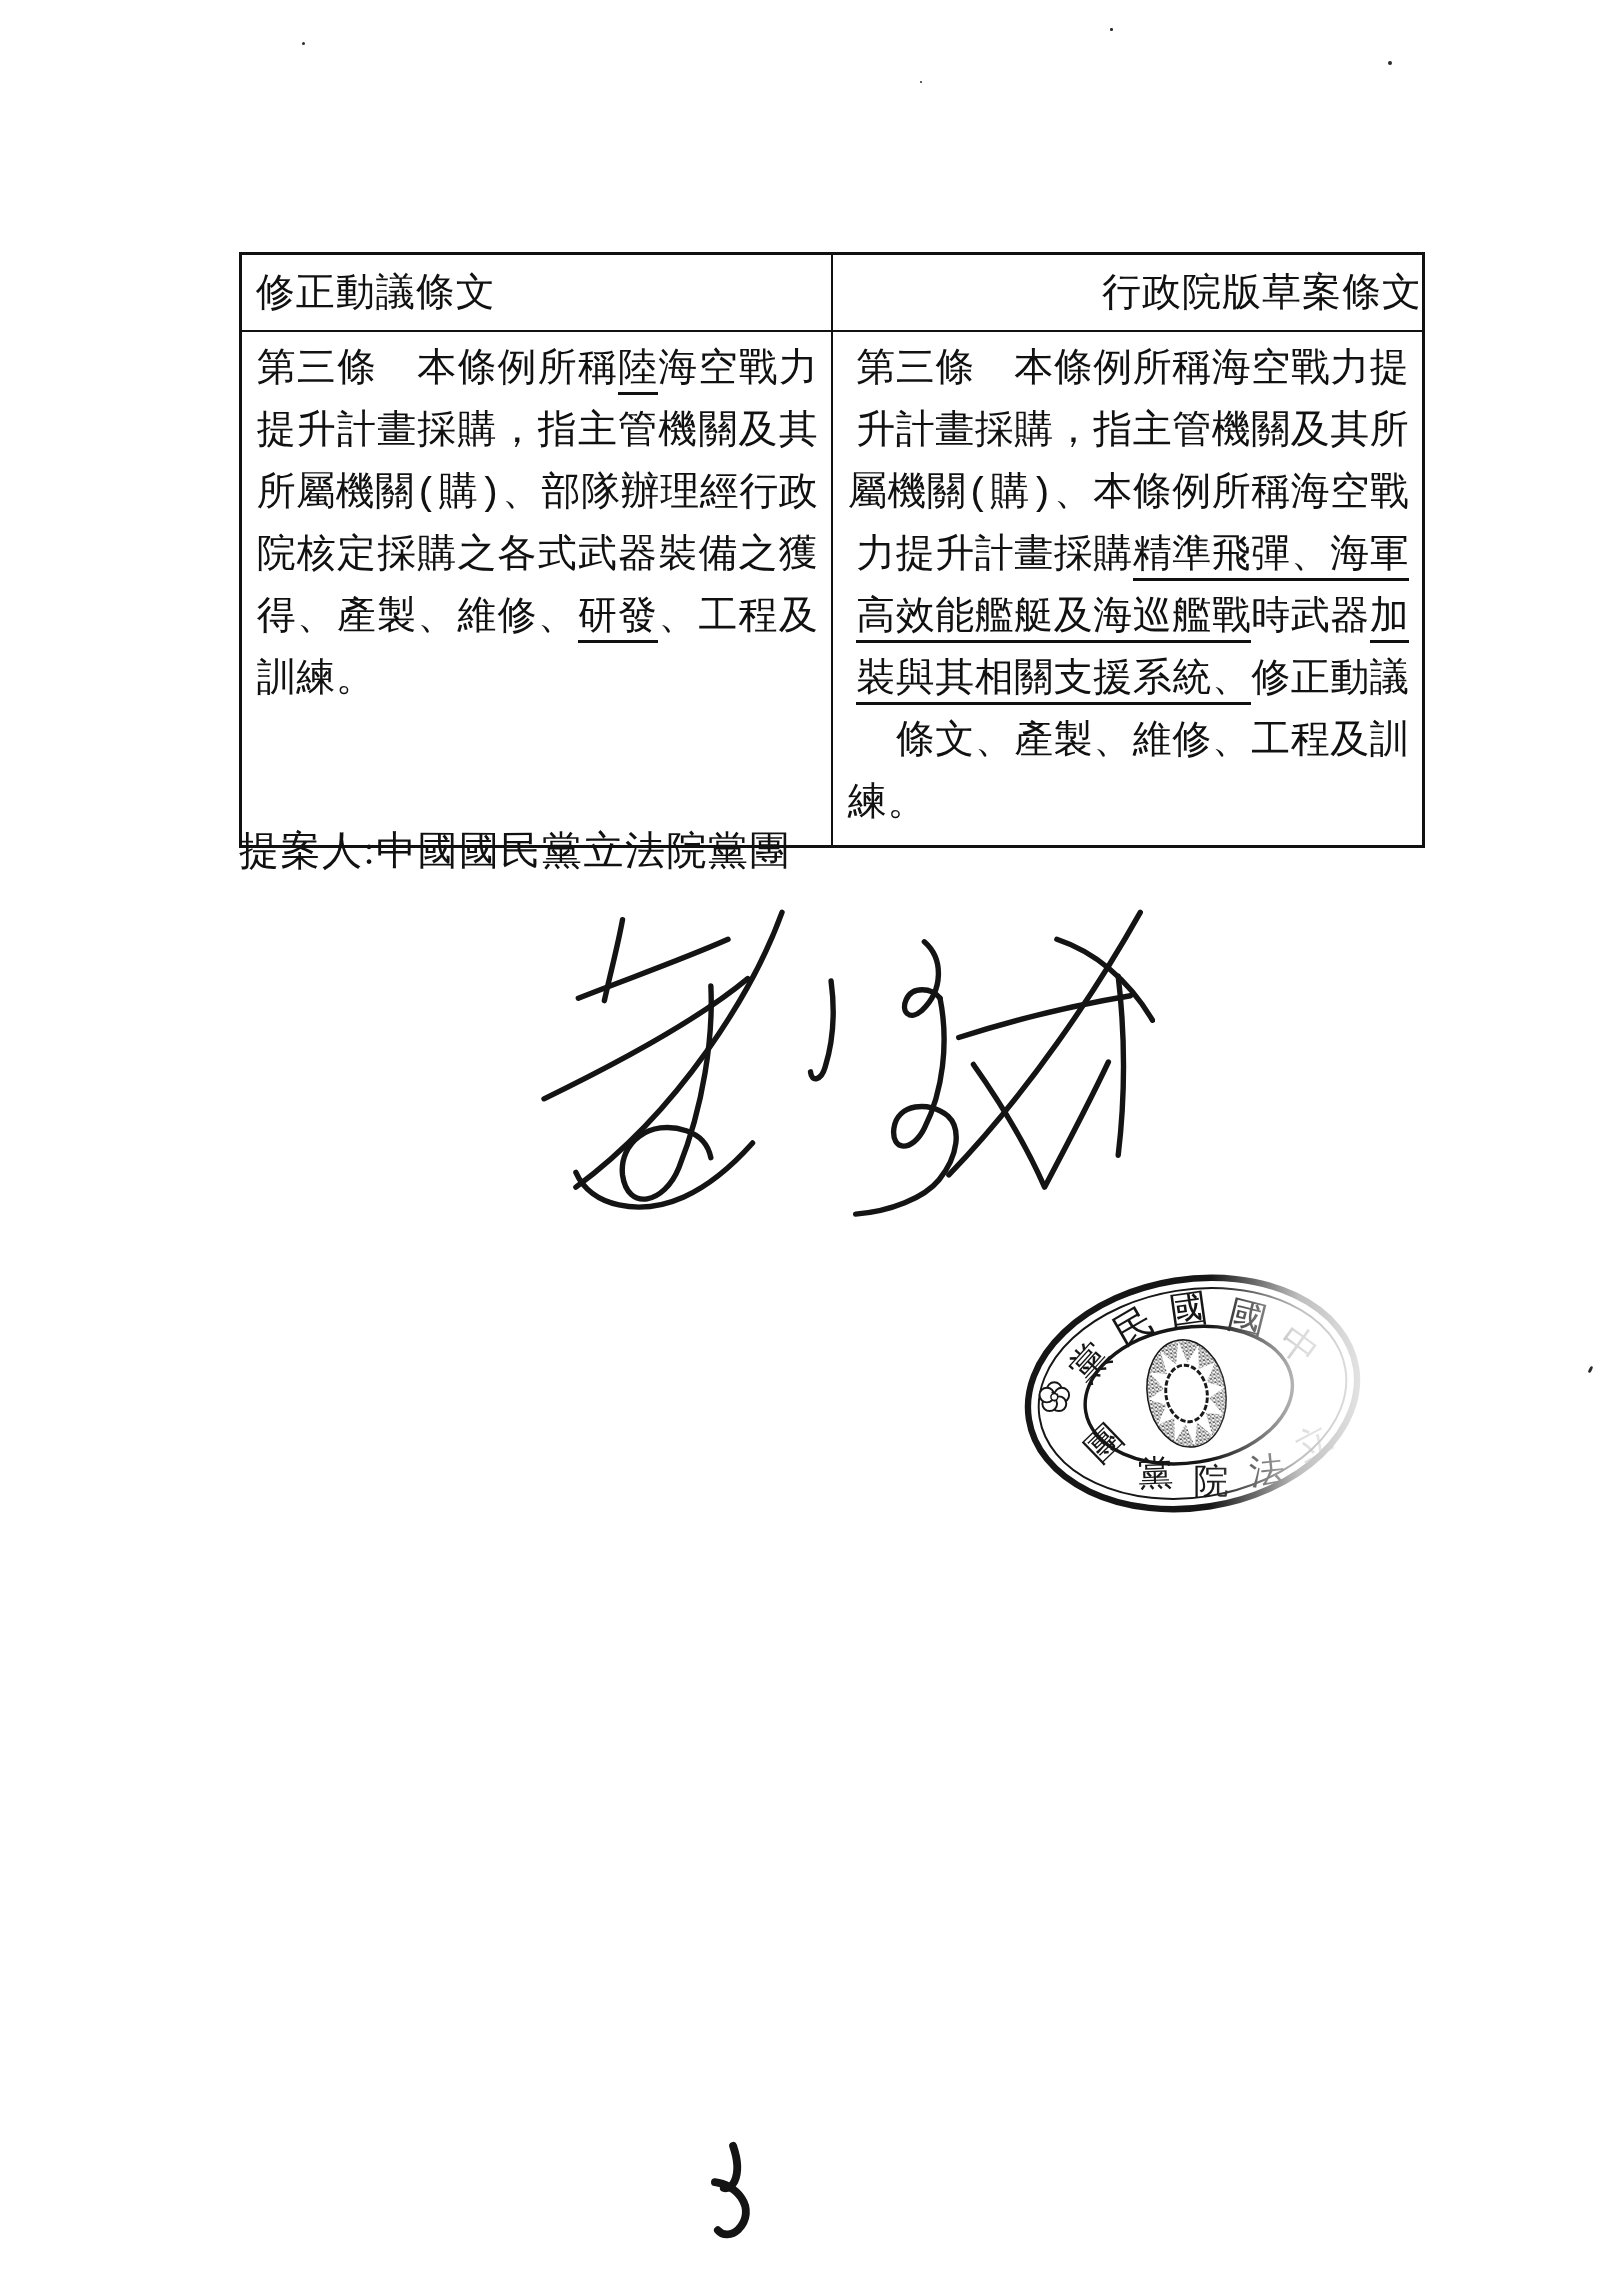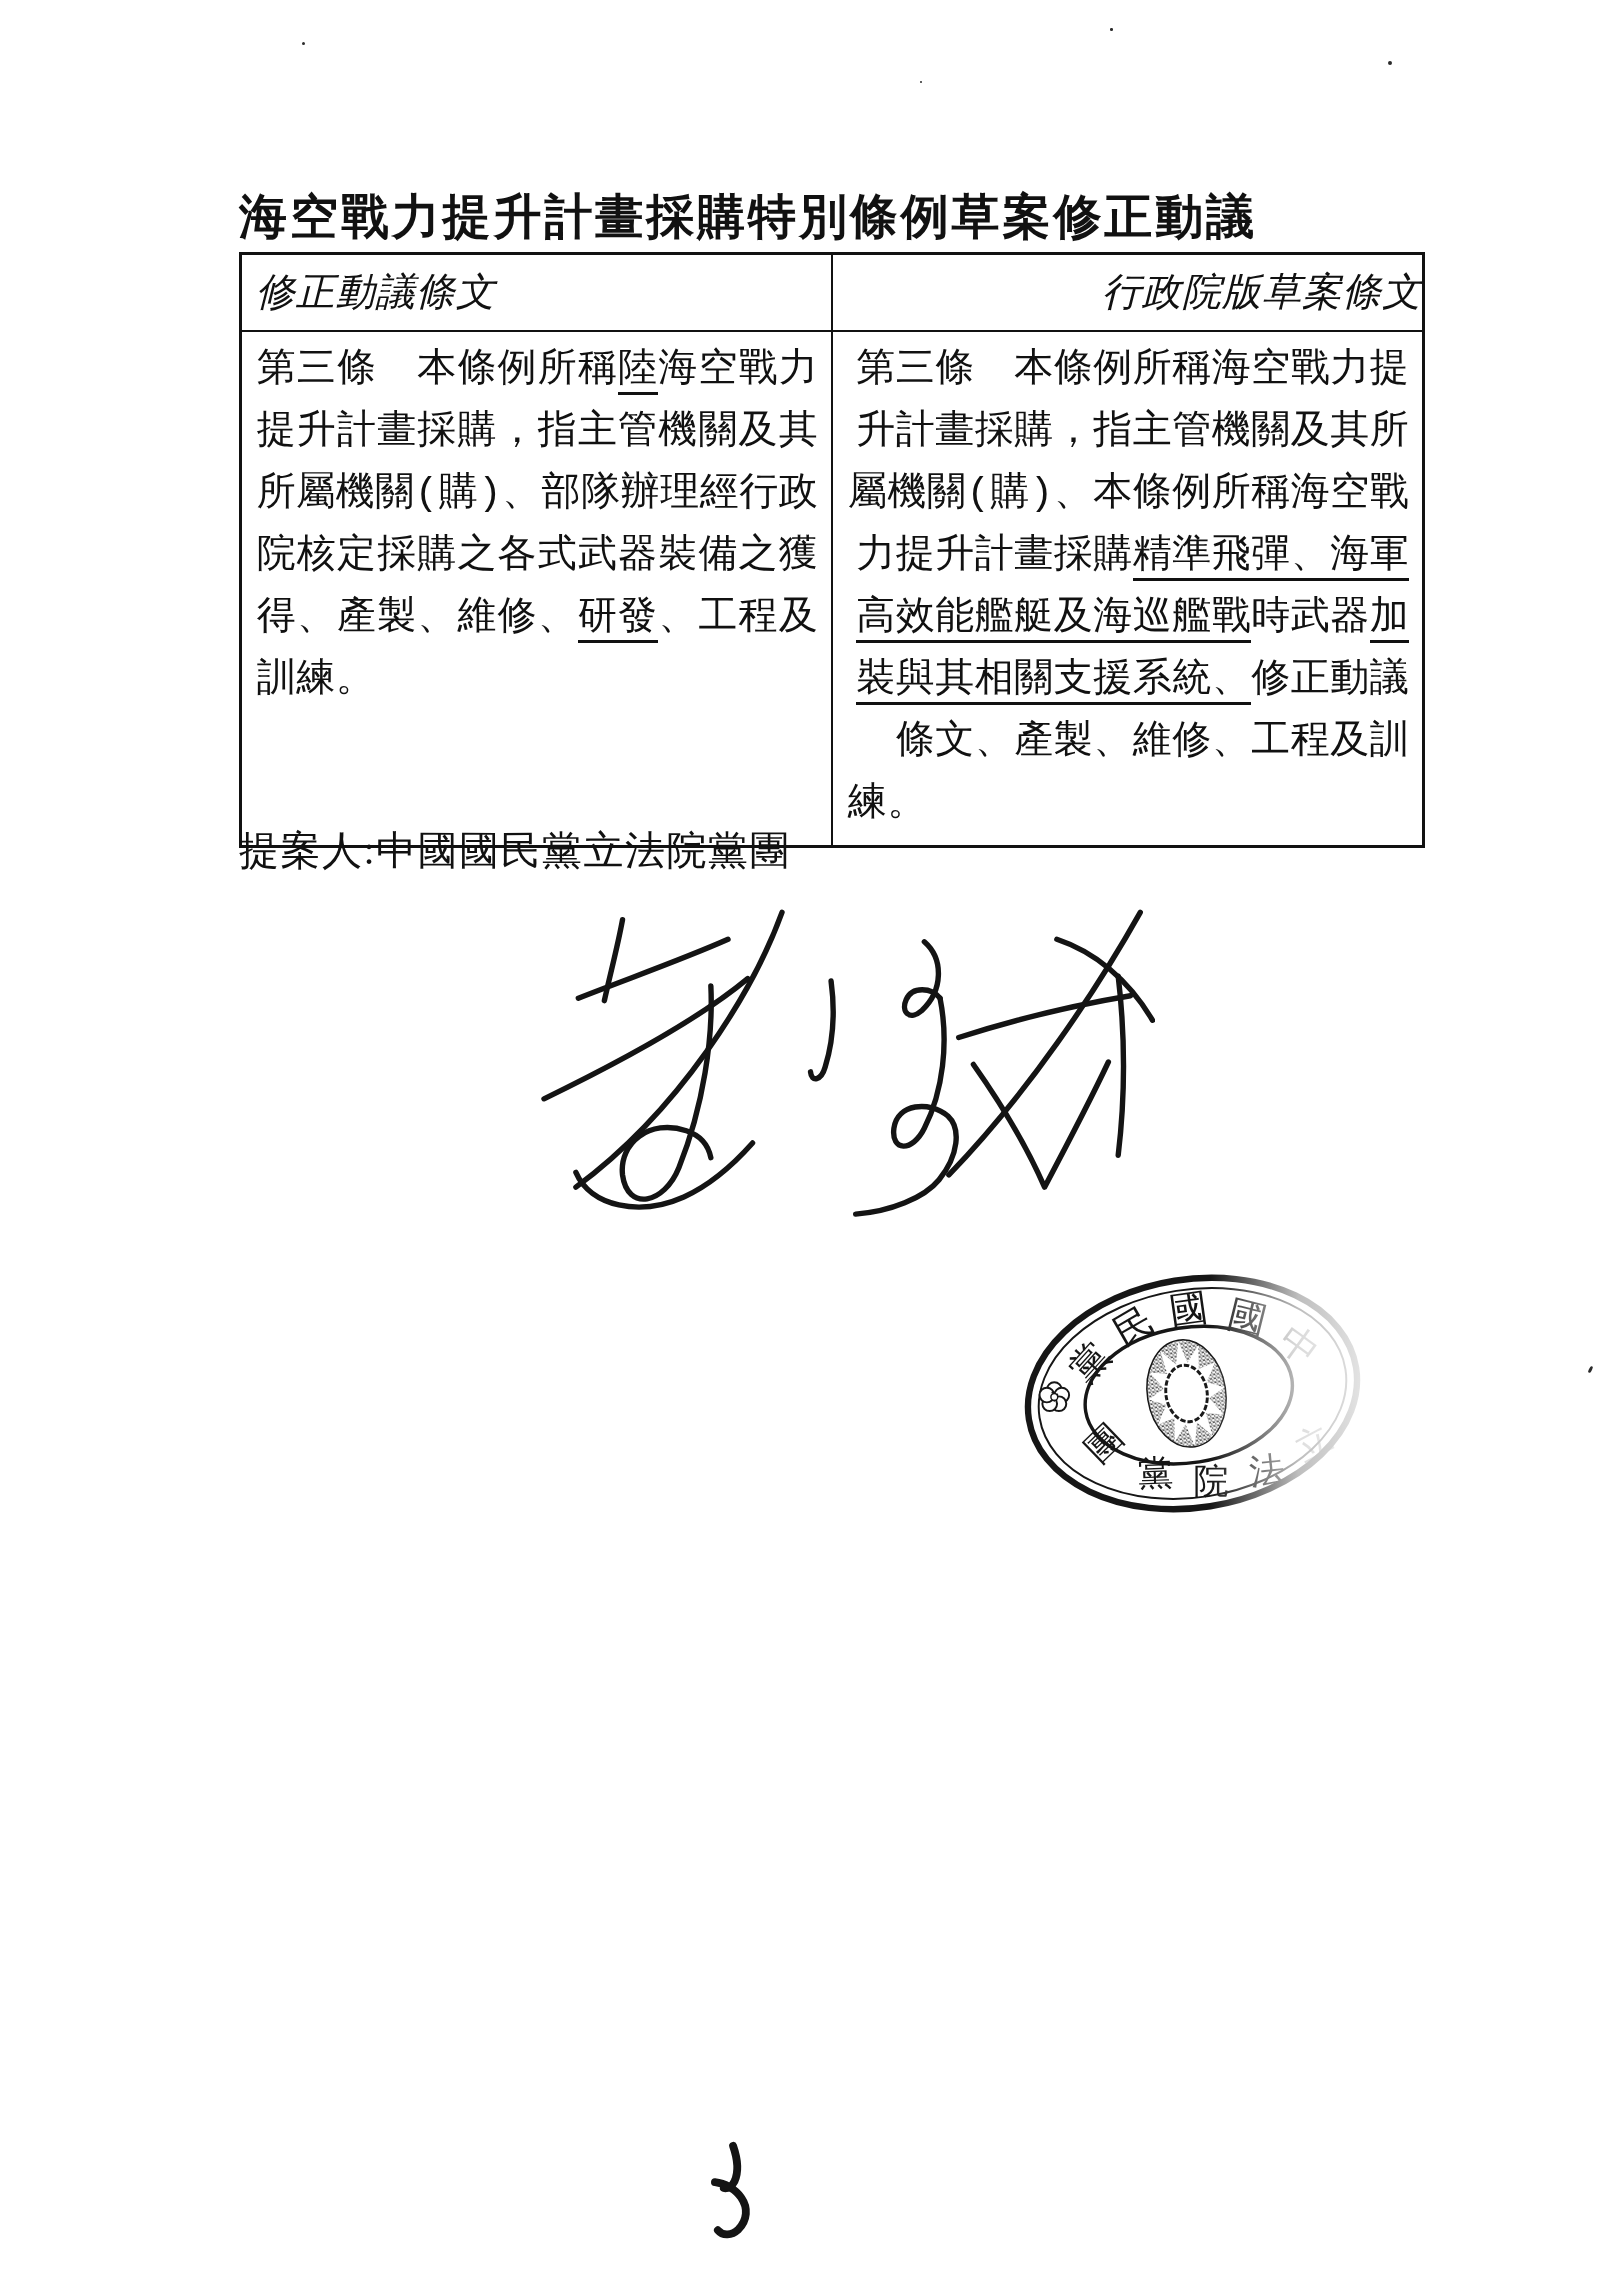--- a/index.html
+++ b/index.html
@@ -33,21 +33,20 @@
   table.cmp th{
     height:77px;
     box-sizing:border-box;
     font-size:39px;
     font-weight:400;
     text-align:left;
     padding:0 0 0 13.7px;
     vertical-align:middle;
     border-bottom:2.9px solid #111;
     letter-spacing:1px;
-    font-style:italic;
   }
   table.cmp td{
     box-sizing:border-box;
     height:378px;
     vertical-align:top;
     padding:7.8px 12.8px 9.8px 14.7px;
     font-size:39px;
     line-height:62px;
     letter-spacing:0.5px;
     text-align:justify;
@@ -72,21 +71,20 @@
   .seal text{
     font-family:"Liberation Serif","DejaVu Serif",serif;
     fill:#161616;
   }
 </style>
 </head>
 <body>
 
 <div class="sheet">
 
-  <h1 class="page-title">海空戰力提升計畫採購特別條例草案修正動議</h1>
 
   <table class="cmp">
     <thead>
       <tr>
         <th>修正動議條文</th>
         <th>行政院版草案條文</th>
       </tr>
     </thead>
     <tbody>
       <tr>

